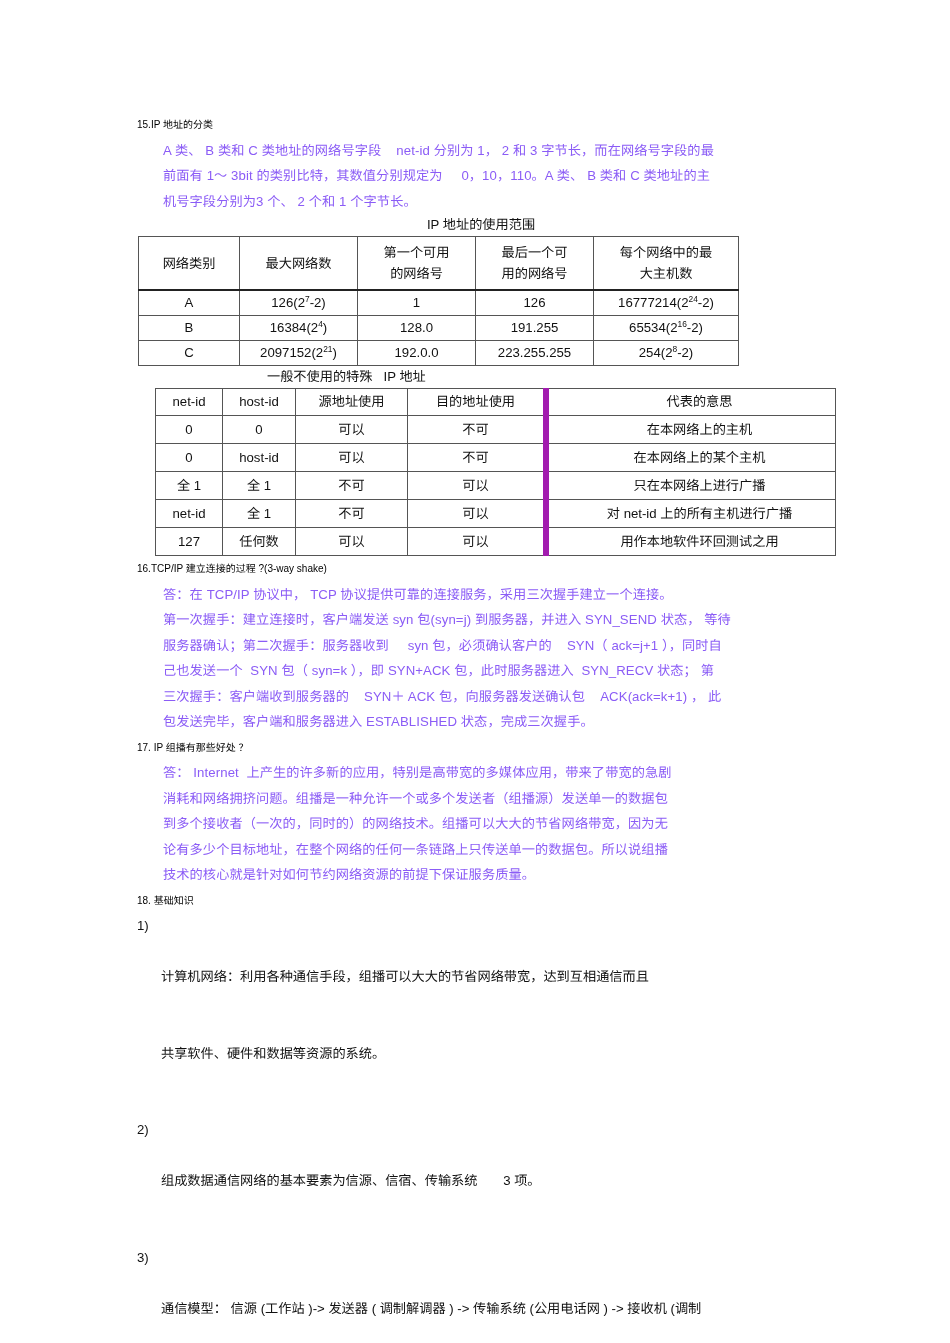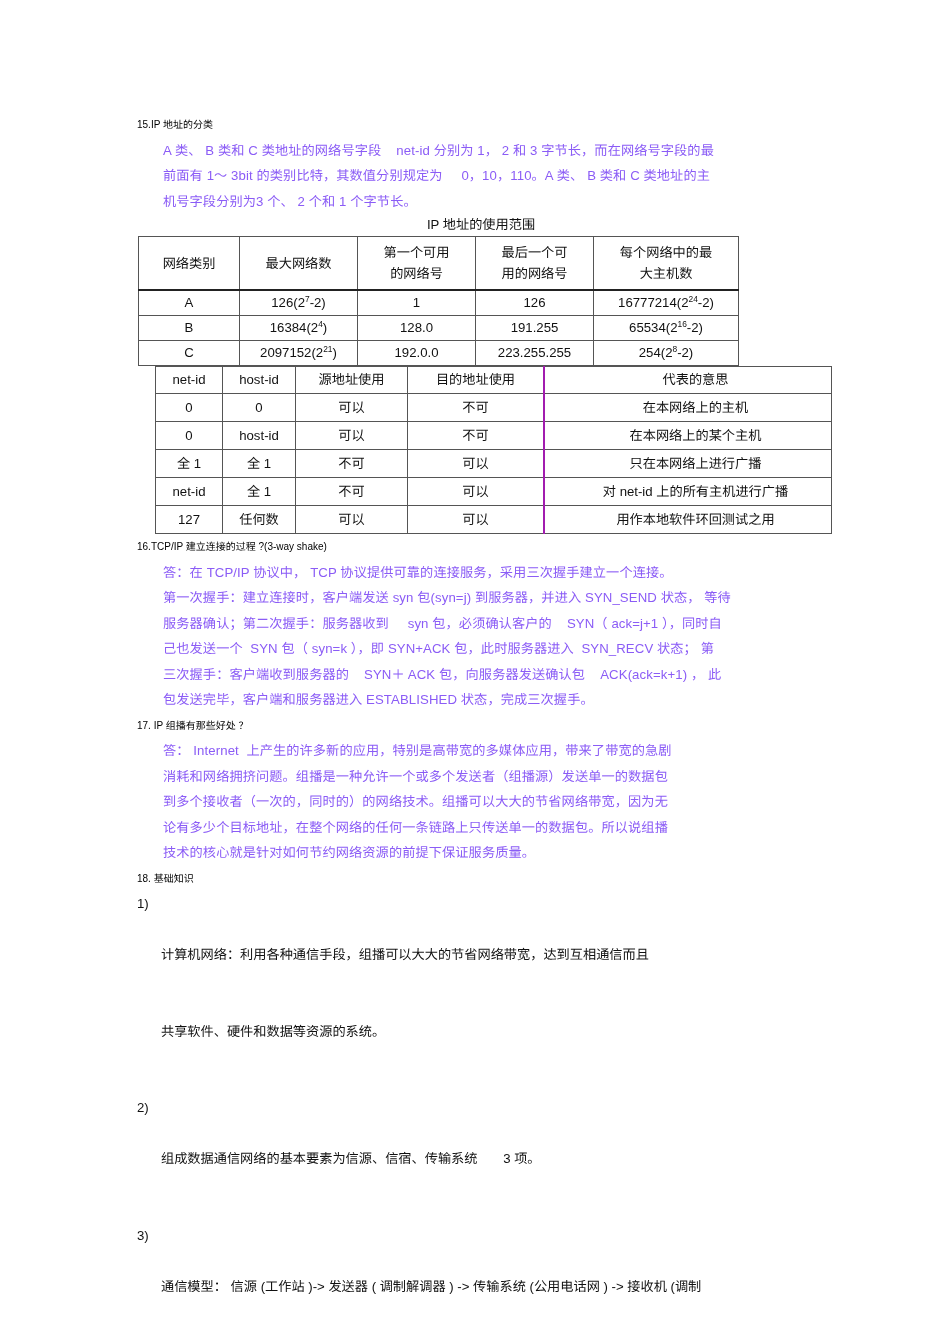--- a/index.html
+++ b/index.html
@@ -93,21 +93,21 @@
   table.doc-table.t2 {
     width: 635px;
     margin-left: 18px;
   }
   table.doc-table.t2 td {
     height: 25px;
   }
   table.doc-table.t2 td.k0 { width: 62px; }
   table.doc-table.t2 td.k1 { width: 68px; }
   table.doc-table.t2 td.k2 { width: 107px; }
-  table.doc-table.t2 td.k3 { width: 131px; border-right: 2px solid #a21caf; }
+  table.doc-table.t2 td.k3 { width: 131px; border-right: 6px solid #a21caf; }
   table.doc-table.t2 td.k4 { width: 267px; padding-left: 17px; }
   table.doc-table.t2 tr.hdr td { height: 24px; }
 
   sup {
     font-size: 8.4px;
     vertical-align: super;
     line-height: 0;
   }
 
   
@@ -171,20 +171,21 @@
         <tr>
           <td class="c0">C</td>
           <td class="c1"><span>2097152(2</span><sup>21</sup><span>)</span></td>
           <td class="c2">192.0.0</td>
           <td class="c3">223.255.255</td>
           <td class="c4"><span>254(2</span><sup>8</sup><span>-2)</span></td>
         </tr>
       </tbody>
     </table>
 
+    <div class="caption cap2">一般不使用的特殊   IP 地址</div>
 
     <table class="doc-table t2">
       <tbody>
         <tr class="hdr">
           <td class="k0">net-id</td>
           <td class="k1">host-id</td>
           <td class="k2">源地址使用</td>
           <td class="k3">目的地址使用</td>
           <td class="k4">代表的意思</td>
         </tr>

